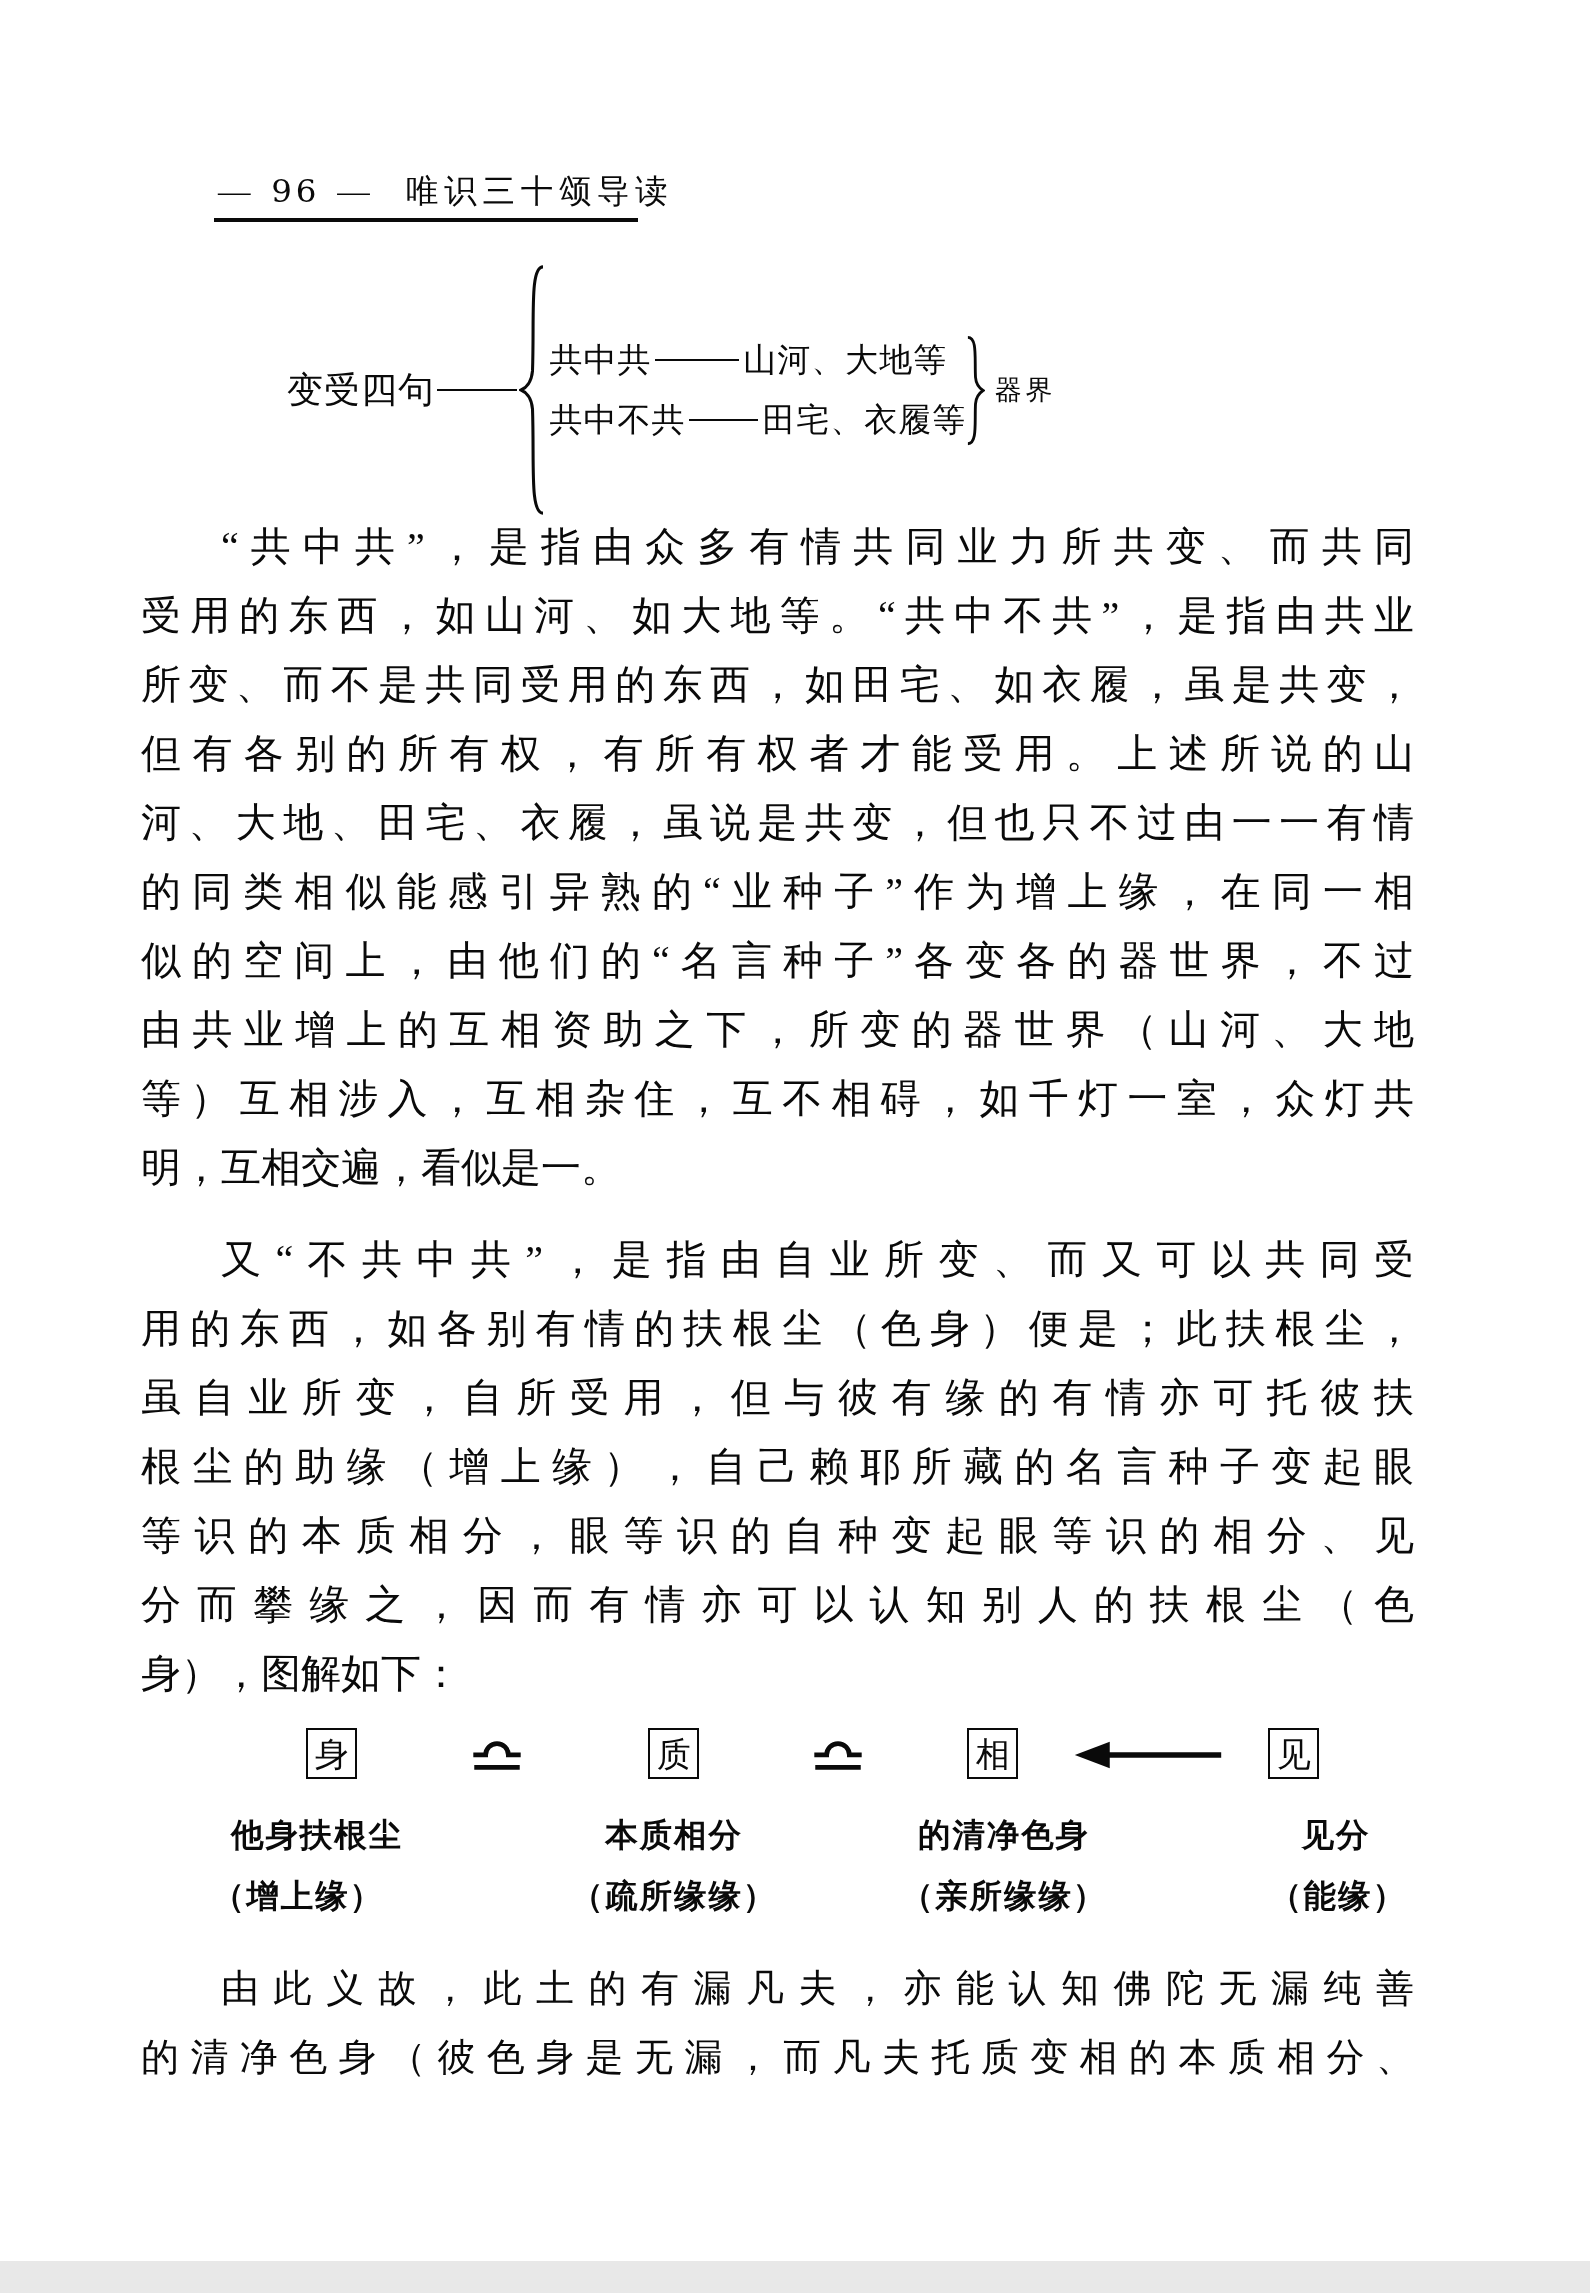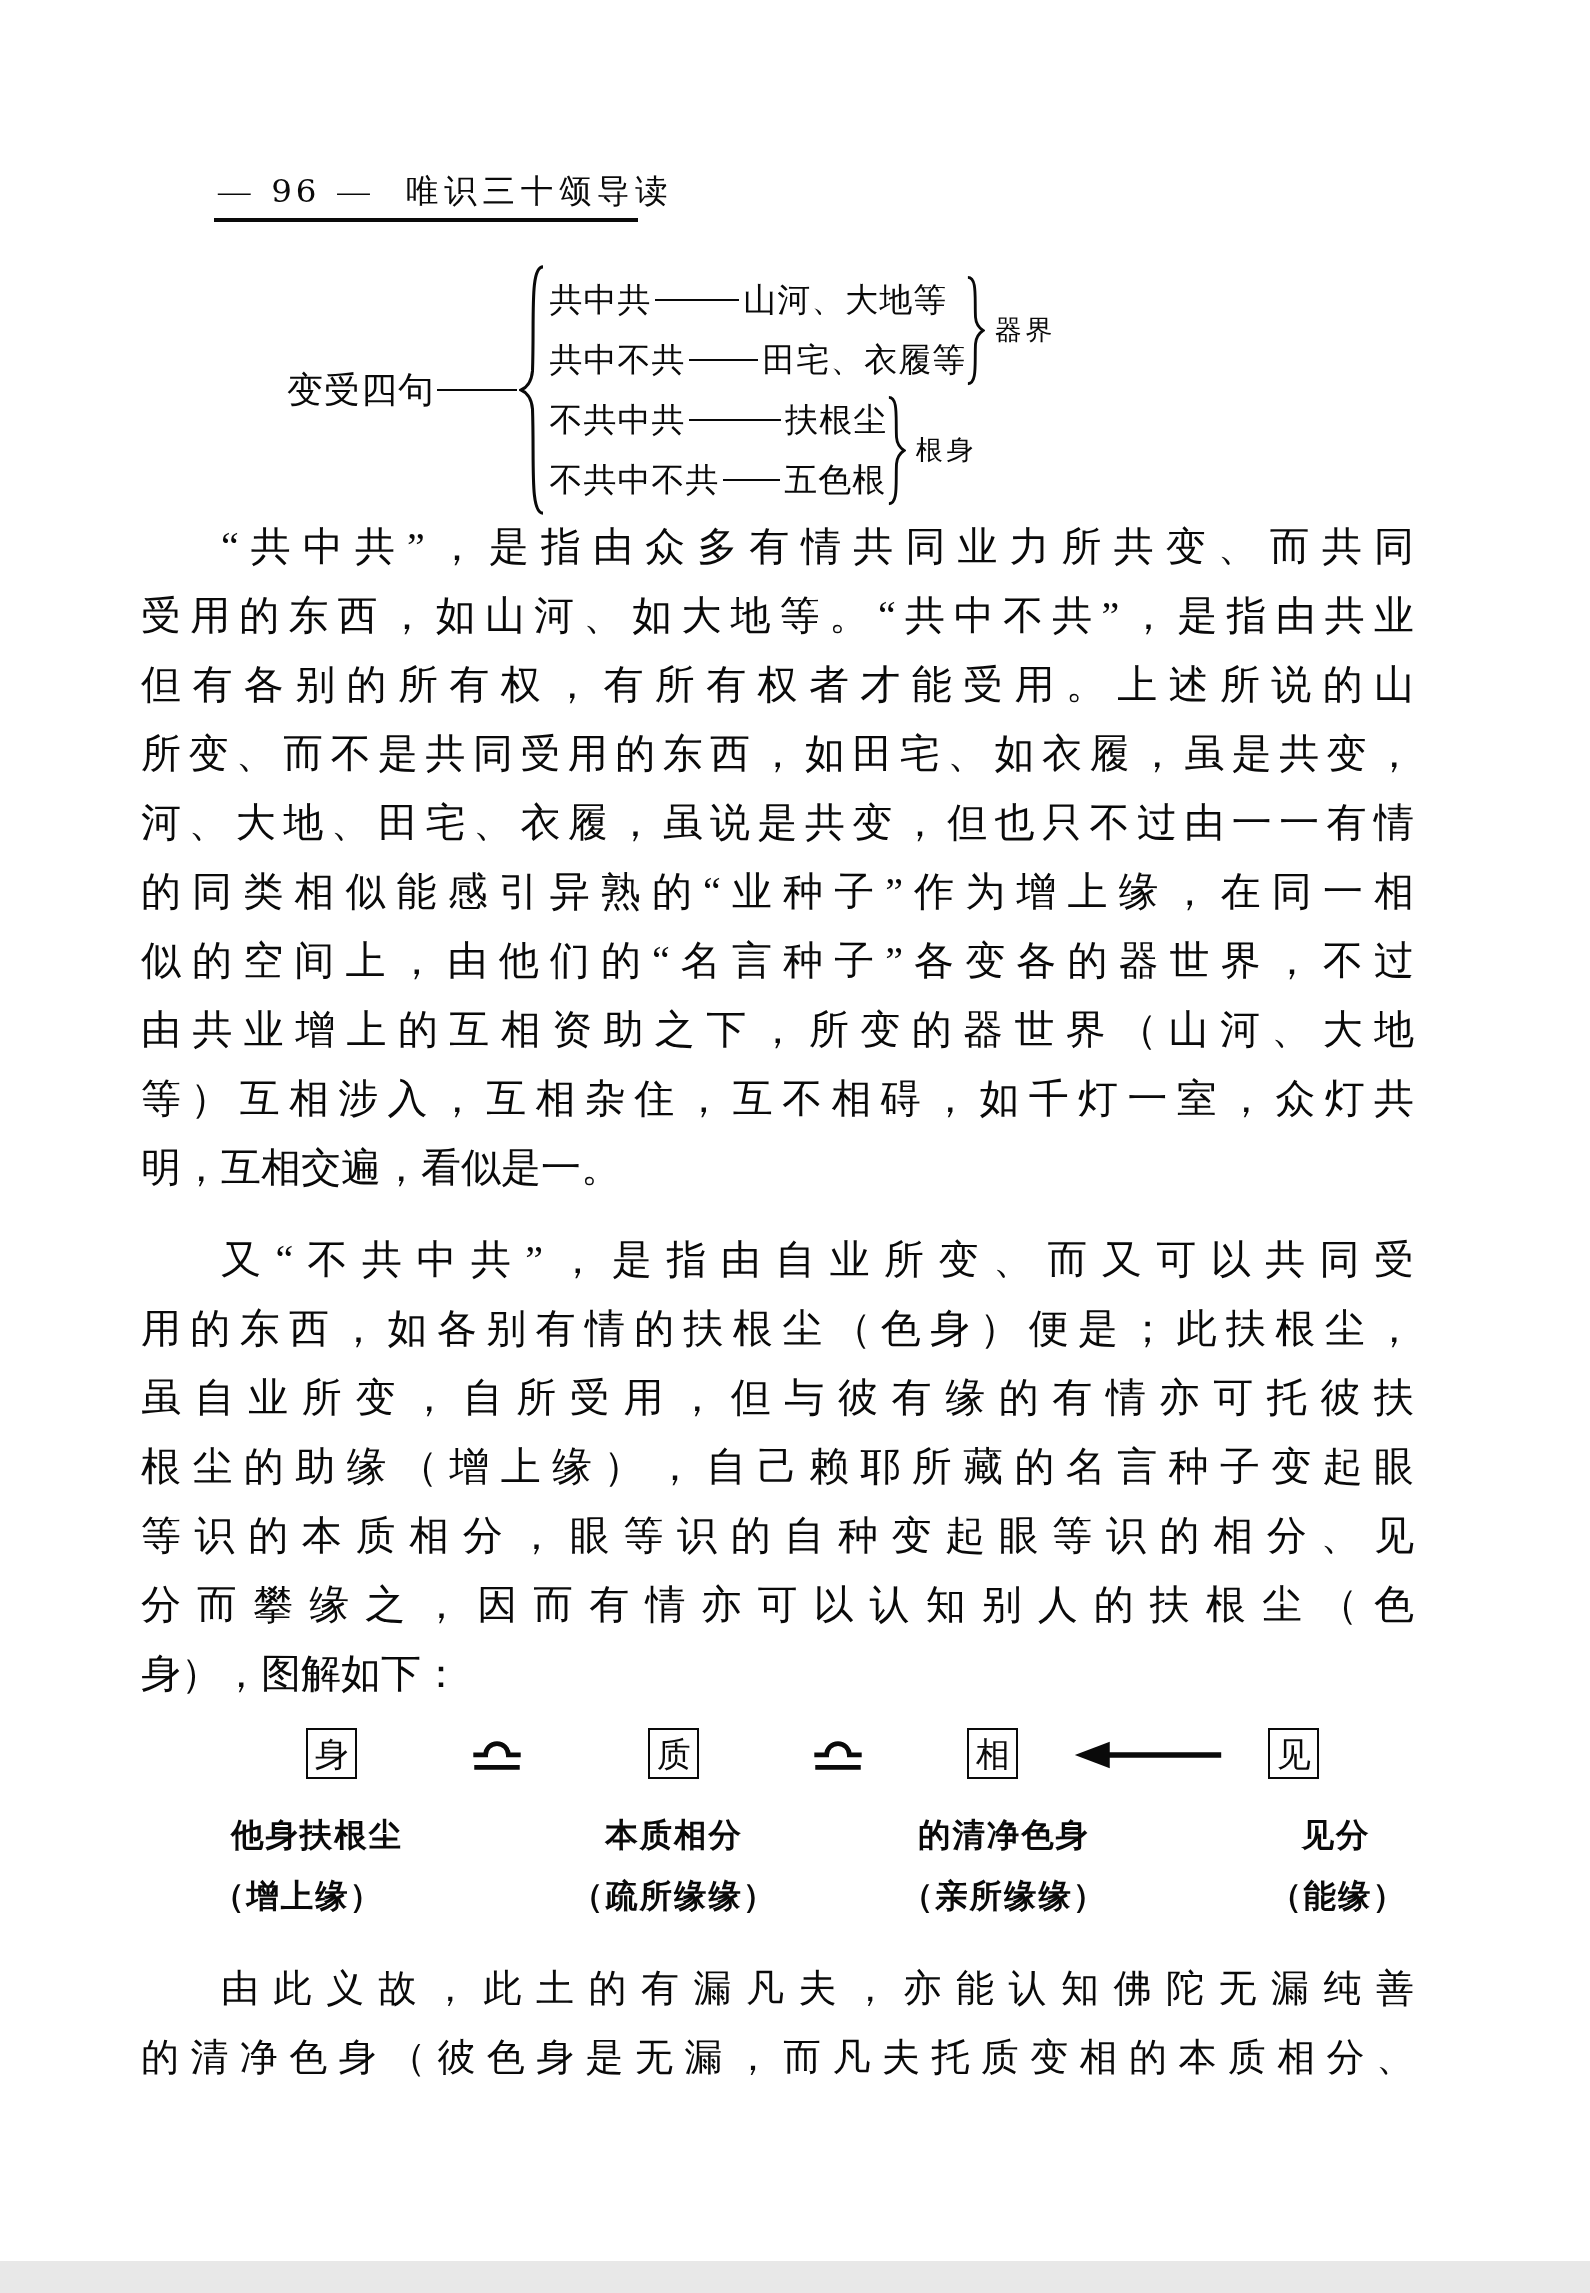--- a/index.html
+++ b/index.html
@@ -101,46 +101,28 @@
             <span>共中不共</span>
               <span class="hline w72"></span>
               <span>田宅、衣履等</span>
           </div>
         </div>
         <svg class="bracesvg" width="19" height="111" viewBox="0 0 20 116">
           <path d="M2,2 C12,2 9,24 10,44 C10.5,51 15,56 18,58 C15,60 10.5,65 10,72 C9,92 12,114 2,114" fill="none" stroke="#0a0a0a" stroke-width="3"></path>
         </svg>
         <span class="d1-glabel">器界</span>
       </div>
-      <div class="d1-group">
-        <div class="d1-rows">
-          <div class="d1-row">
-            <span>不共中共</span>
-              <span class="hline w96"></span>
-              <span>扶根尘</span>
-          </div>
-          <div class="d1-row">
-            <span>不共中不共</span>
-              <span class="hline w60"></span>
-              <span>五色根</span>
-          </div>
-        </div>
-        <svg class="bracesvg" width="19" height="111" viewBox="0 0 20 116">
-          <path d="M2,2 C12,2 9,24 10,44 C10.5,51 15,56 18,58 C15,60 10.5,65 10,72 C9,92 12,114 2,114" fill="none" stroke="#0a0a0a" stroke-width="3"></path>
-        </svg>
-        <span class="d1-glabel">根身</span>
-      </div>
     </div>
   </div>
 
   <div class="para" style="top:512px">
     <div class="line jl ind">“共中共”，是指由众多有情共同业力所共变、而共同</div>
     <div class="line jl">受用的东西，如山河、如大地等。“共中不共”，是指由共业</div>
+    <div class="line jl">所变、而不是共同受用的东西，如田宅、如衣履，虽是共变，</div>
     <div class="line jl">但有各别的所有权，有所有权者才能受用。上述所说的山</div>
-    <div class="line jl">所变、而不是共同受用的东西，如田宅、如衣履，虽是共变，</div>
     <div class="line jl">河、大地、田宅、衣履，虽说是共变，但也只不过由一一有情</div>
     <div class="line jl">的同类相似能感引异熟的“业种子”作为增上缘，在同一相</div>
     <div class="line jl">似的空间上，由他们的“名言种子”各变各的器世界，不过</div>
     <div class="line jl">由共业增上的互相资助之下，所变的器世界（山河、大地</div>
     <div class="line jl">等）互相涉入，互相杂住，互不相碍，如千灯一室，众灯共</div>
     <div class="line">明，互相交遍，看似是一。</div>
   </div>
 
   <div class="para" style="top:1225px">
     <div class="line jl ind">又“不共中共”，是指由自业所变、而又可以共同受</div>

